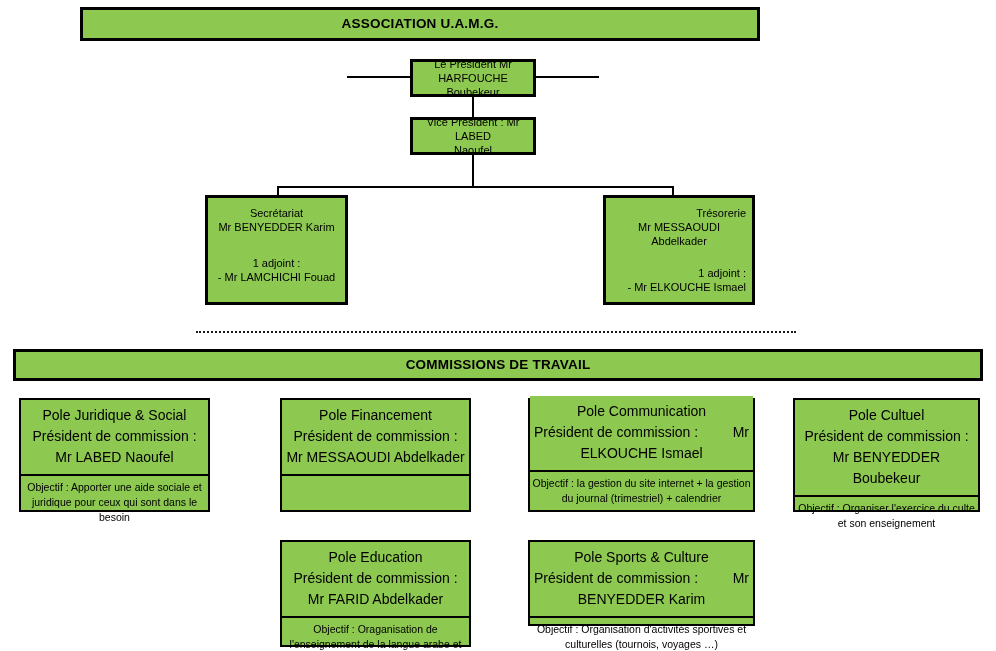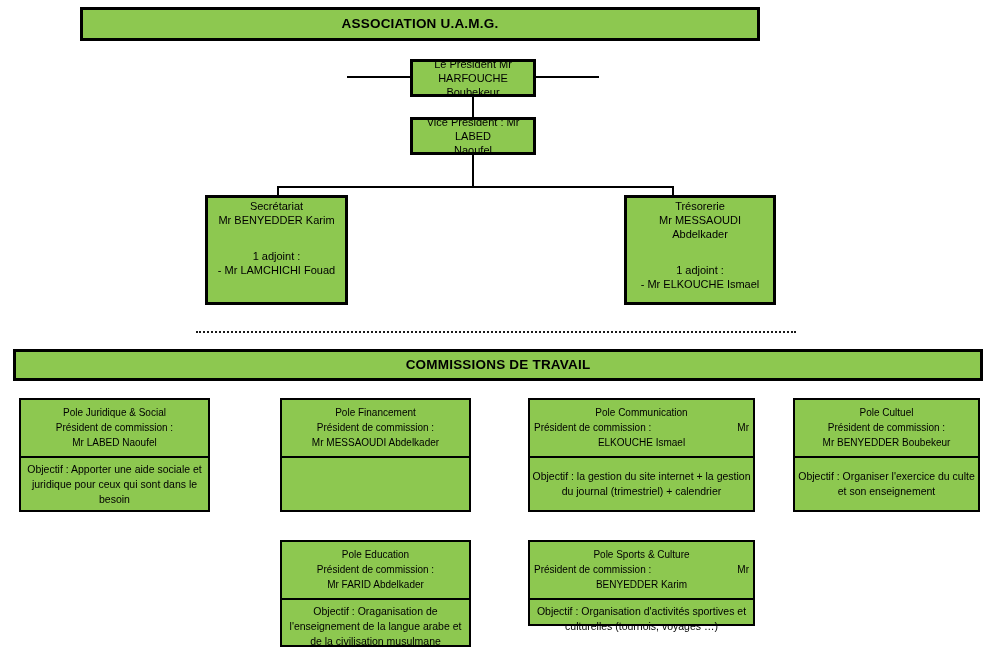--- a/index.html
+++ b/index.html
@@ -37,42 +37,42 @@
     font-size: 13.5px;
     letter-spacing: .2px;
   }
   .node {
     font-size: 11px;
     padding: 3px 8px;
   }
   .node .ln { display: block; width: 100%; }
   .unit {
     font-size: 11px;
-    padding: 1px 6px;
+    padding: 8px 6px;
     justify-content: flex-start;
     align-items: stretch;
   }
   .unit .top { text-align: center; }
   .unit .gap { height: 22px; }
   .unit .adj { text-align: center; }
 
   
   .card {
     position: absolute;
     box-sizing: border-box;
     border: 2px solid #000000;
     background: #8DC850;
     display: flex;
     flex-direction: column;
   }
   .card .head {
     background: #8DC850;
     border-bottom: 2px solid #000000;
     padding: 5px 4px 6px;
-    font-size: 10px;
+    font-size: 14px;
     line-height: 1.5;
     text-align: center;
   }
   .card .head .title { display: block; }
   .card .head .row {
     display: flex;
     justify-content: space-between;
     align-items: baseline;
     white-space: nowrap;
   }
@@ -128,21 +128,21 @@
   <div class="vline" style="left:672px; top:186px; height:10px;"></div>
 
   <div class="gbox unit" style="left:205px; top:195px; width:143px; height:110px;">
     <div class="top">Secrétariat</div>
     <div class="top">Mr BENYEDDER Karim</div>
     <div class="gap"></div>
     <div class="adj">1 adjoint :</div>
     <div class="adj">- Mr LAMCHICHI Fouad</div>
   </div>
 
-  <div class="gbox unit" style="left:624px; top:195px; width:152px; height:110px;">
+  <div class="gbox unit" style="left:603px; top:195px; width:152px; height:110px;align-items:flex-end;">
     <div class="top">Trésorerie</div>
     <div class="top">Mr MESSAOUDI Abdelkader</div>
     <div class="gap"></div>
     <div class="adj">1 adjoint :</div>
     <div class="adj">- Mr ELKOUCHE Ismael</div>
   </div>
 
   <div class="dotted" style="left:196px; top:331px; width:600px;"></div>
 
   <div class="gbox banner" style="left:13px; top:349px; width:970px; height:32px;">

